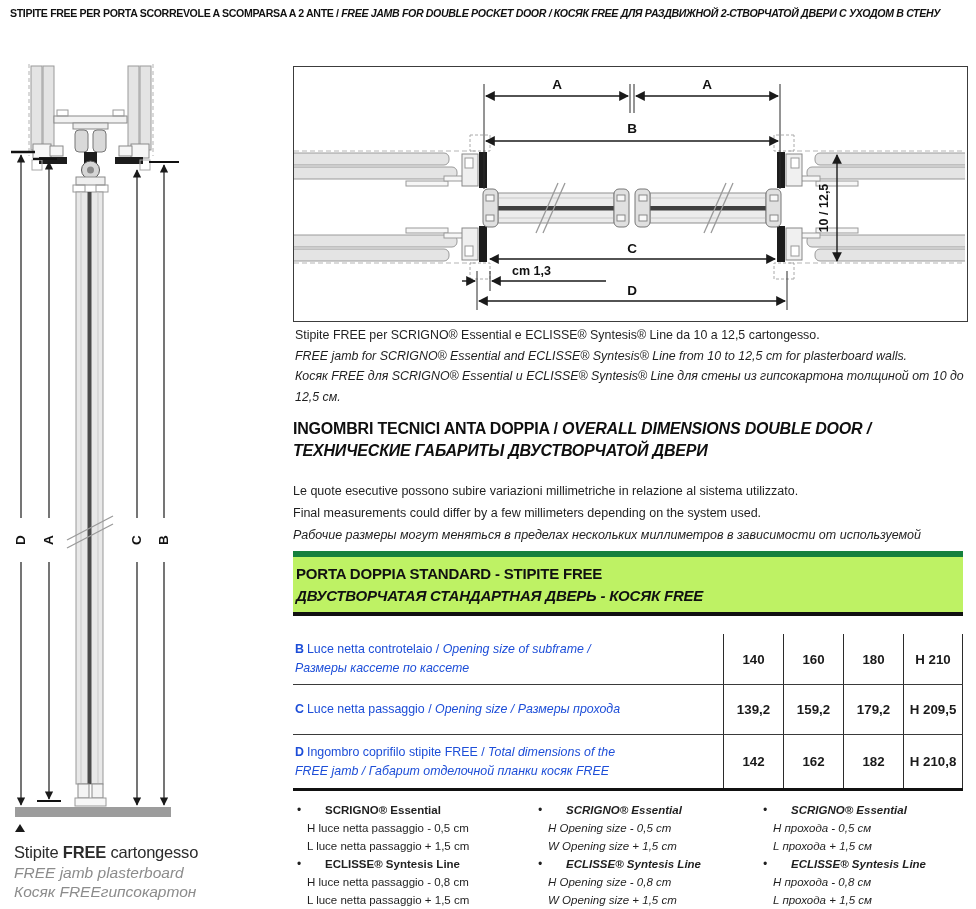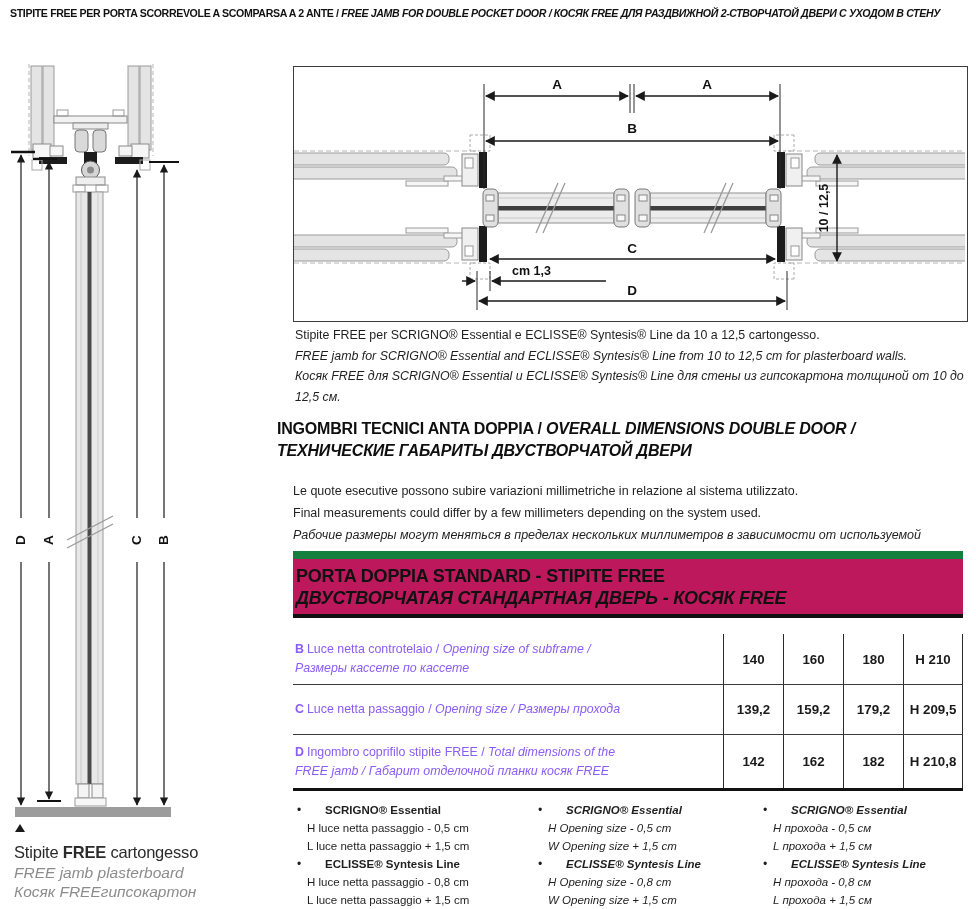--- a/index.html
+++ b/index.html
@@ -18,36 +18,36 @@
   .left-caption .l1 .free{font-weight:bold;}
   .left-caption .l2{font-size:15.5px;color:#8c8c8c;font-style:italic;}
 
   
   .plan-frame{position:absolute;left:293px;top:66px;width:675px;height:256px;
               border:1.5px solid #3c3c3c;box-sizing:border-box;background:#fff;}
   .plan-frame svg{display:block;}
 
   .plan-caption{position:absolute;left:295px;top:325px;font-size:12.4px;line-height:20.5px;color:#1f1f1f;}
 
-  .section-heading{position:absolute;left:277px;top:418px;font-size:16px;font-weight:bold;
+  .section-heading{position:absolute;left:293px;top:418px;font-size:16px;font-weight:bold;
                    line-height:22px;color:#0f0f0f;letter-spacing:-0.2px;}
 
   .intro-notes{position:absolute;left:293px;top:481px;font-size:12.5px;line-height:21.8px;color:#1f1f1f;}
 
   
   .table-header{position:absolute;left:293px;top:551px;width:670px;box-sizing:border-box;
-                background:#be185d;border-top:8px solid #15803d;border-bottom:4px solid #111;
-                padding:6px 6px 5px 3px;font-size:18px;font-weight:bold;line-height:22px;
+                background:#bef264;border-top:6px solid #15803d;border-bottom:4px solid #111;
+                padding:6px 6px 5px 3px;font-size:15px;font-weight:bold;line-height:22px;
                 color:#111;letter-spacing:-0.2px;}
 
   
   .dim-table{position:absolute;left:293px;top:634px;width:670px;font-size:12.4px;}
   .t-row{display:flex;align-items:center;border-bottom:1px solid #3a3a3a;box-sizing:border-box;}
   .t-row.last{border-bottom:3.5px solid #111;}
-  .t-desc{flex:1 1 auto;padding:4px 4px 4px 2px;line-height:19px;color:#8b5cf6;}
+  .t-desc{flex:1 1 auto;padding:4px 4px 4px 2px;line-height:19px;color:#1d4ed8;}
   .t-desc .k{font-weight:bold;margin-right:3px;}
   .t-val{flex:0 0 60px;align-self:stretch;display:flex;align-items:center;justify-content:center;
          border-left:1.5px solid #2b2b2b;font-weight:bold;font-size:13.3px;box-sizing:border-box;}
   .t-val.end{border-right:1.5px solid #2b2b2b;}
   .rh-b{height:51px;} .rh-c{height:50px;} .rh-d{height:56px;}
 
   
   .notes{position:absolute;left:297px;top:801px;display:flex;font-size:11.5px;line-height:18px;color:#1f1f1f;}
   .note-col{box-sizing:border-box;}
   .note-col.c1{width:241px;} .note-col.c2{width:225px;} .note-col.c3{width:200px;}

